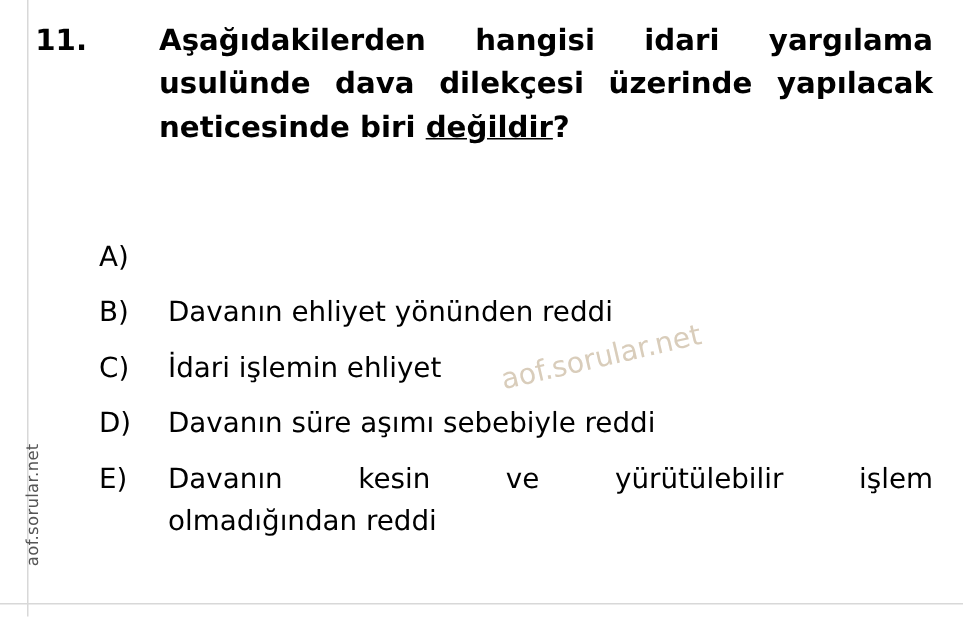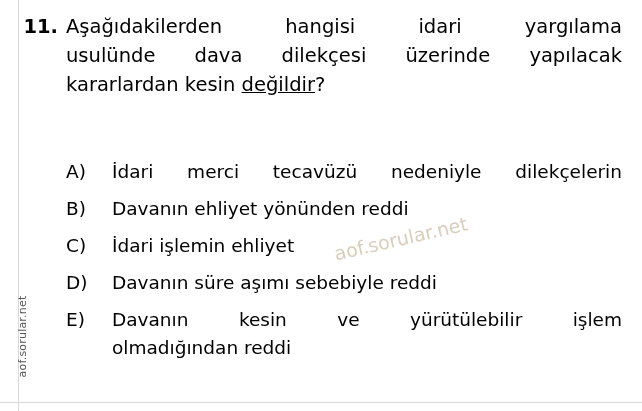--- a/index.html
+++ b/index.html
@@ -81,24 +81,25 @@
     width: 46px;
     flex: 0 0 46px;
     text-align: right;
     padding-right: 8px;
     line-height: 29px;
     box-sizing: border-box;
   }
   .stem-text {
     flex: 1 1 auto;
     font-size: 19.5px;
-    font-weight: normal;
+    font-weight: bold;
     line-height: 29px;
     text-align: justify;
     text-align-last: left;
+    margin-left: 40px;
   }
   .stem-line {
     display: block;
     text-align: justify;
     text-align-last: justify;
     white-space: pre;
   }
   .stem-line.last {
     text-align-last: left;
   }
@@ -147,31 +148,30 @@
 
   <div class="side-watermark">aof.sorular.net</div>
   <div class="center-watermark">aof.sorular.net</div>
 
   <div class="stem">
     <div class="stem-row">
       <div class="stem-num">11.</div>
       <div class="stem-text">
         <span class="stem-line">Aşağıdakilerden   hangisi   idari   yargılama</span>
         <span class="stem-line">usulünde  dava  dilekçesi  üzerinde  yapılacak</span>
-        <span class="stem-line last"><span>kararlardan kesin </span><span class="underline">değildir</span><span>?</span></span>
+        <span class="stem-line last"><span>neticesinde biri </span><span class="underline">değildir</span><span>?</span></span>
       </div>
     </div>
   </div>
 
   <div class="options">
 
     <div class="opt">
       <div class="opt-label">A)</div>
       <div class="opt-text">
-        <span class="just">İdari  merci  tecavüzü  nedeniyle  dilekçelerin</span>
       </div>
     </div>
 
     <div class="opt">
       <div class="opt-label">B)</div>
       <div class="opt-text">
         <span class="plain">Davanın ehliyet yönünden reddi</span>
       </div>
     </div>
 

